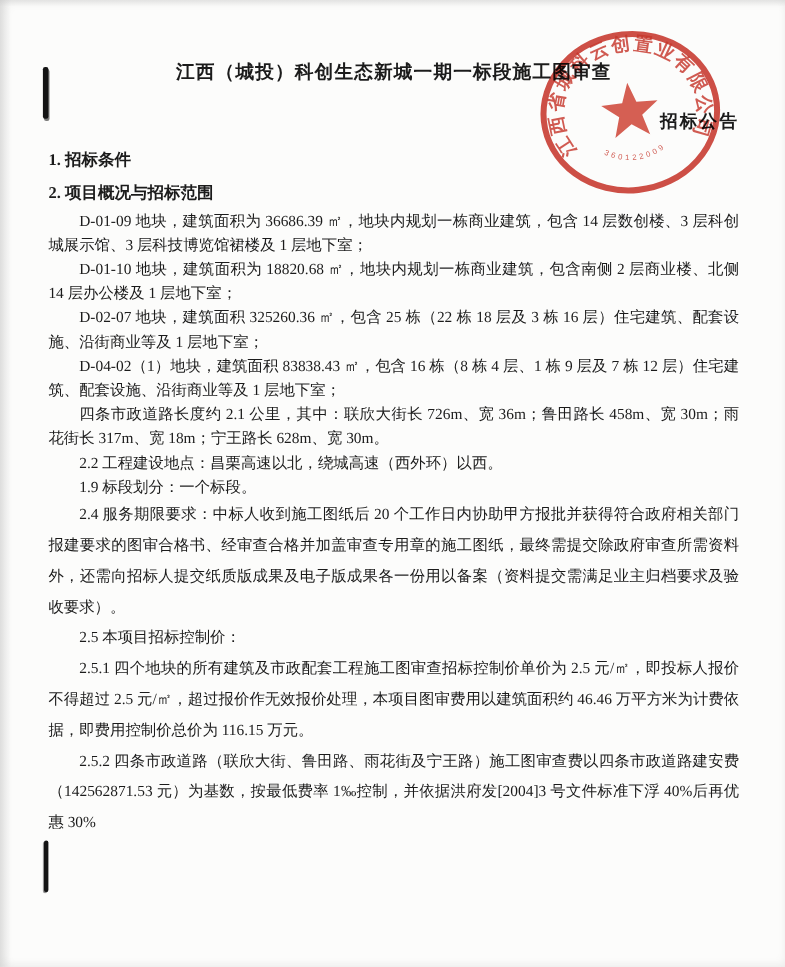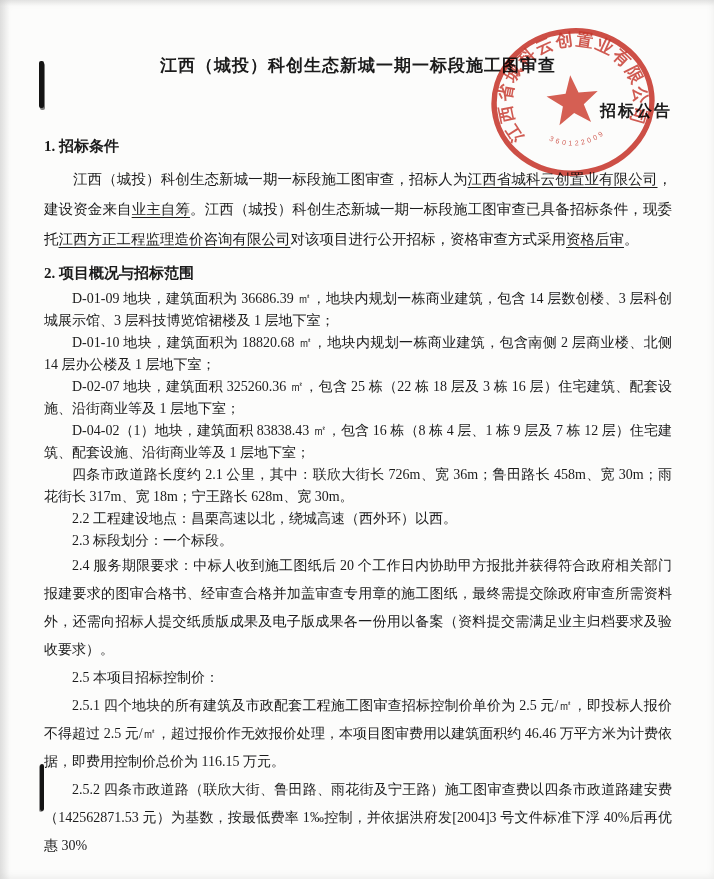--- a/index.html
+++ b/index.html
@@ -106,31 +106,30 @@
   <div class="edge-shade-left"></div>
   <div class="edge-shade-top"></div>
   <div class="artifact artifact-top"></div>
   <div class="artifact artifact-mid"></div>
 
   <div class="doc-title">江西（城投）科创生态新城一期一标段施工图审查</div>
   <div class="doc-subtitle">招标公告</div>
 
   <div class="sec-heading">1. 招标条件</div>
 
-  <p class="para"><span>江西（城投）科创生态新城一期一标段施工图审查，招标人为</span><span class="u">江西省城科云创置业有限公司</span><span>，建设资金来自</span><span class="u">业主自筹</span><span>。江西（城投）科创生态新城一期一标段施工图审查已具备招标条件，现委托</span><span class="u">江西方正工程监理造价咨询有限公司</span><span>对该项目进行公开招标，资格审查方式采用</span><span class="u">资格后审</span><span>。</span></p>
 
   <div class="sec-heading sec2-heading">2. 项目概况与招标范围</div>
 
   <p class="body-para">D-01-09 地块，建筑面积为 36686.39 ㎡，地块内规划一栋商业建筑，包含 14 层数创楼、3 层科创城展示馆、3 层科技博览馆裙楼及 1 层地下室；</p>
   <p class="body-para">D-01-10 地块，建筑面积为 18820.68 ㎡，地块内规划一栋商业建筑，包含南侧 2 层商业楼、北侧 14 层办公楼及 1 层地下室；</p>
   <p class="body-para">D-02-07 地块，建筑面积 325260.36 ㎡，包含 25 栋（22 栋 18 层及 3 栋 16 层）住宅建筑、配套设施、沿街商业等及 1 层地下室；</p>
   <p class="body-para">D-04-02（1）地块，建筑面积 83838.43 ㎡，包含 16 栋（8 栋 4 层、1 栋 9 层及 7 栋 12 层）住宅建筑、配套设施、沿街商业等及 1 层地下室；</p>
   <p class="body-para">四条市政道路长度约 2.1 公里，其中：联欣大街长 726m、宽 36m；鲁田路长 458m、宽 30m；雨花街长 317m、宽 18m；宁王路长 628m、宽 30m。</p>
   <p class="body-para">2.2 工程建设地点：昌栗高速以北，绕城高速（西外环）以西。</p>
-  <p class="body-para">2.3 标段划分：一个标段。</p>
+  <p class="body-para">1.9 标段划分：一个标段。</p>
   <p class="wide-para">2.4 服务期限要求：中标人收到施工图纸后 20 个工作日内协助甲方报批并获得符合政府相关部门报建要求的图审合格书、经审查合格并加盖审查专用章的施工图纸，最终需提交除政府审查所需资料外，还需向招标人提交纸质版成果及电子版成果各一份用以备案（资料提交需满足业主归档要求及验收要求）。</p>
   <p class="wide-para">2.5 本项目招标控制价：</p>
   <p class="wide-para">2.5.1 四个地块的所有建筑及市政配套工程施工图审查招标控制价单价为 2.5 元/㎡，即投标人报价不得超过 2.5 元/㎡，超过报价作无效报价处理，本项目图审费用以建筑面积约 46.46 万平方米为计费依据，即费用控制价总价为 116.15 万元。</p>
   <p class="wide-para">2.5.2 四条市政道路（联欣大街、鲁田路、雨花街及宁王路）施工图审查费以四条市政道路建安费（142562871.53 元）为基数，按最低费率 1‰控制，并依据洪府发[2004]3 号文件标准下浮 40%后再优惠 30%</p>
 
   <svg class="stamp" viewBox="0 0 172 156" xmlns="http://www.w3.org/2000/svg" aria-hidden="true">
     <defs>
       <path id="seal-text-arc" d="M 35.2,109.5 A 62,56 0 1 1 136.8,109.5" fill="none"></path>
       <path id="seal-num-arc" d="M 56.5,112.4 A 48,43 0 0 0 115.5,112.4" fill="none"></path>
     </defs>

